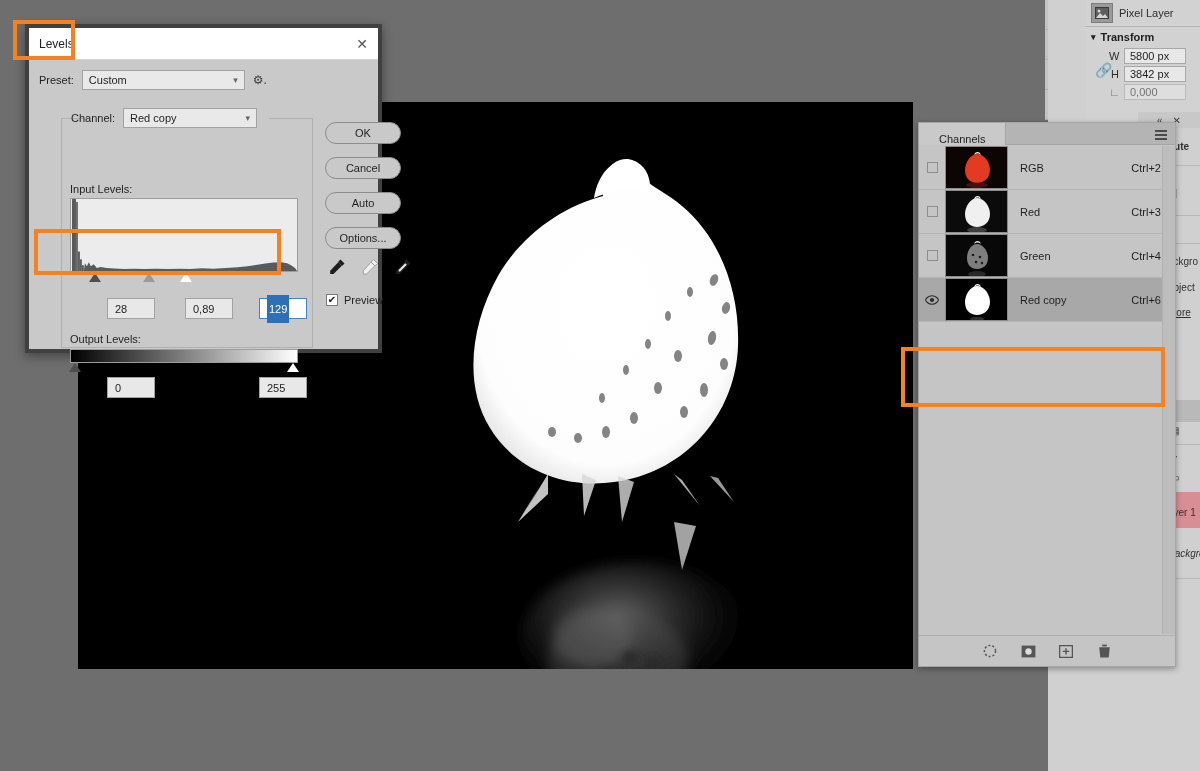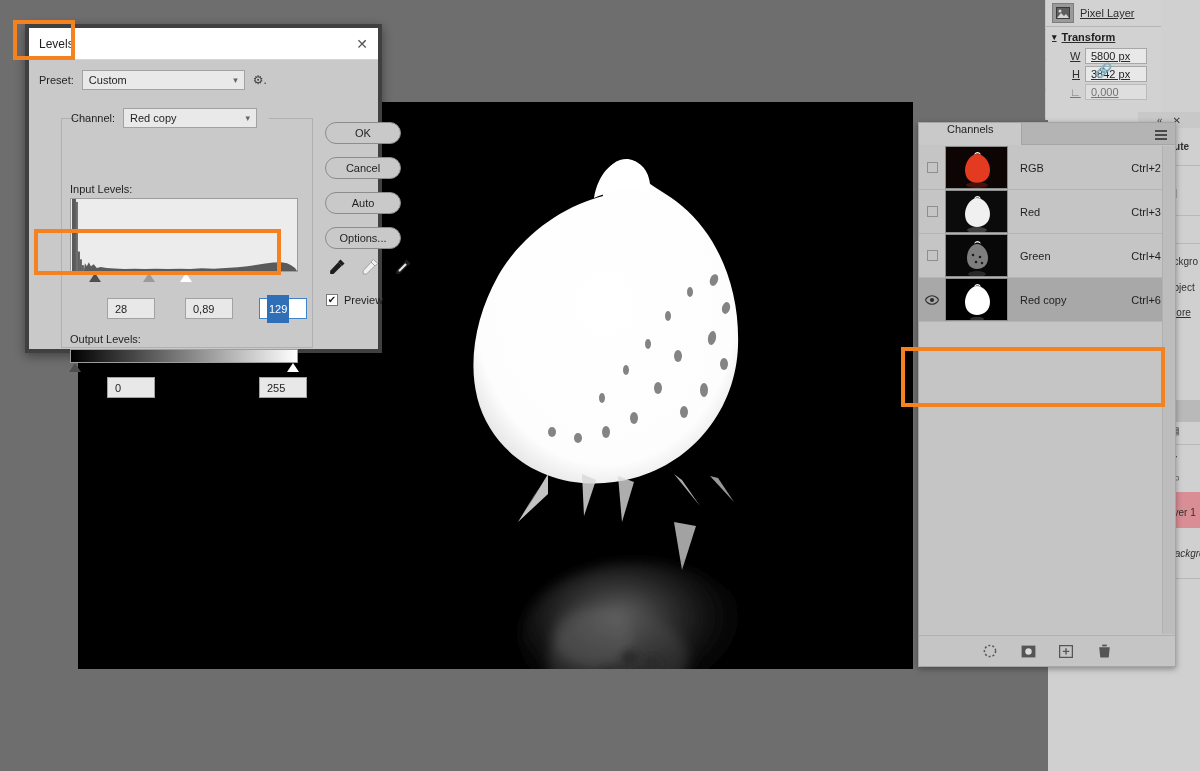--- a/index.html
+++ b/index.html
@@ -37,22 +37,22 @@
     position: absolute; left: 1045px; top: 0; width: 40px; height: 120px;
     background: #c3c3c3; border-right: 1px solid #9a9a9a;
   }
   .rail-btn {
     width: 40px; height: 30px; display: flex; align-items: center; justify-content: center;
     border-bottom: 1px solid #b2b2b2;
   }
 
   
   .props-panel {
-    position: absolute; left: 1046px; top: 0; width: 115px; height: 120px;
-    background: #d2d2d2; font-size: 11px; color: #2d2d2d; text-decoration: underline;
+    position: absolute; left: 1085px; top: 0; width: 115px; height: 120px;
+    background: #d2d2d2; font-size: 11px; color: #2d2d2d;
   }
   .props-row { display: flex; align-items: center; height: 26px; padding-left: 6px; gap: 6px; }
   .props-thumb {
     width: 22px; height: 20px; background: #9a9a9a; border: 1px solid #7d7d7d;
     display: flex; align-items: center; justify-content: center;
   }
   .props-sep { height: 1px; background: #b4b4b4; }
   .transform-hd {
     display: flex; align-items: center; gap: 5px; font-weight: bold; font-size: 11px;
     padding: 4px 0 4px 6px; color: #1e1e1e;
@@ -87,22 +87,22 @@
   }
 
   
   .channels-panel {
     position: absolute; left: 918px; top: 122px; width: 258px; height: 545px;
     background: #c5c5c5; border: 1px solid #a5a5a5;
     box-shadow: 0 2px 6px rgba(0,0,0,0.35);
   }
   .ch-tabbar { height: 22px; background: #b4b4b4; position: relative; border-bottom: 1px solid #a5a5a5; }
   .ch-tab {
-    position: absolute; left: 0; top: 0; height: 22px; padding: 0 28px;
-    background: #c9c9c9; display: flex; align-items: flex-start;
+    position: absolute; left: 0; top: 0; height: 22px; padding: 0 20px;
+    background: #c9c9c9; display: flex; align-items: flex-end;
     font-size: 11px; color: #232323; border-right: 1px solid #a5a5a5;
   }
   .ch-menu { position: absolute; right: 8px; top: 7px; width: 12px; }
   .ch-menu i { display: block; height: 2px; background: #4a4a4a; margin-bottom: 2px; }
   .ch-list { position: absolute; left: 0; top: 23px; right: 0; bottom: 32px; background: #c5c5c5; }
   .ch-row {
     display: flex; align-items: center; height: 44px;
     border-bottom: 1px solid #b4b4b4; position: relative; justify-content: flex-end;
   }
   .ch-row.sel { background: #a8a8a8; }

